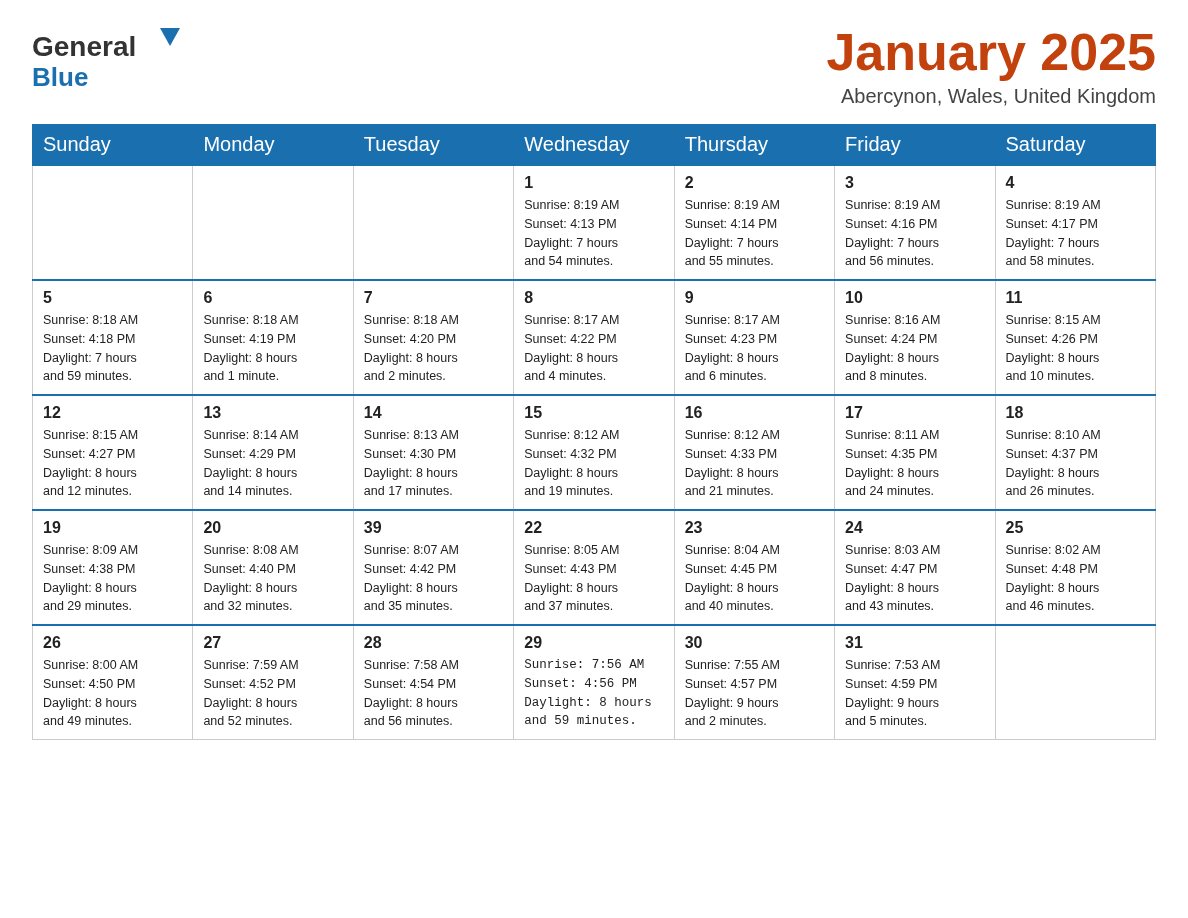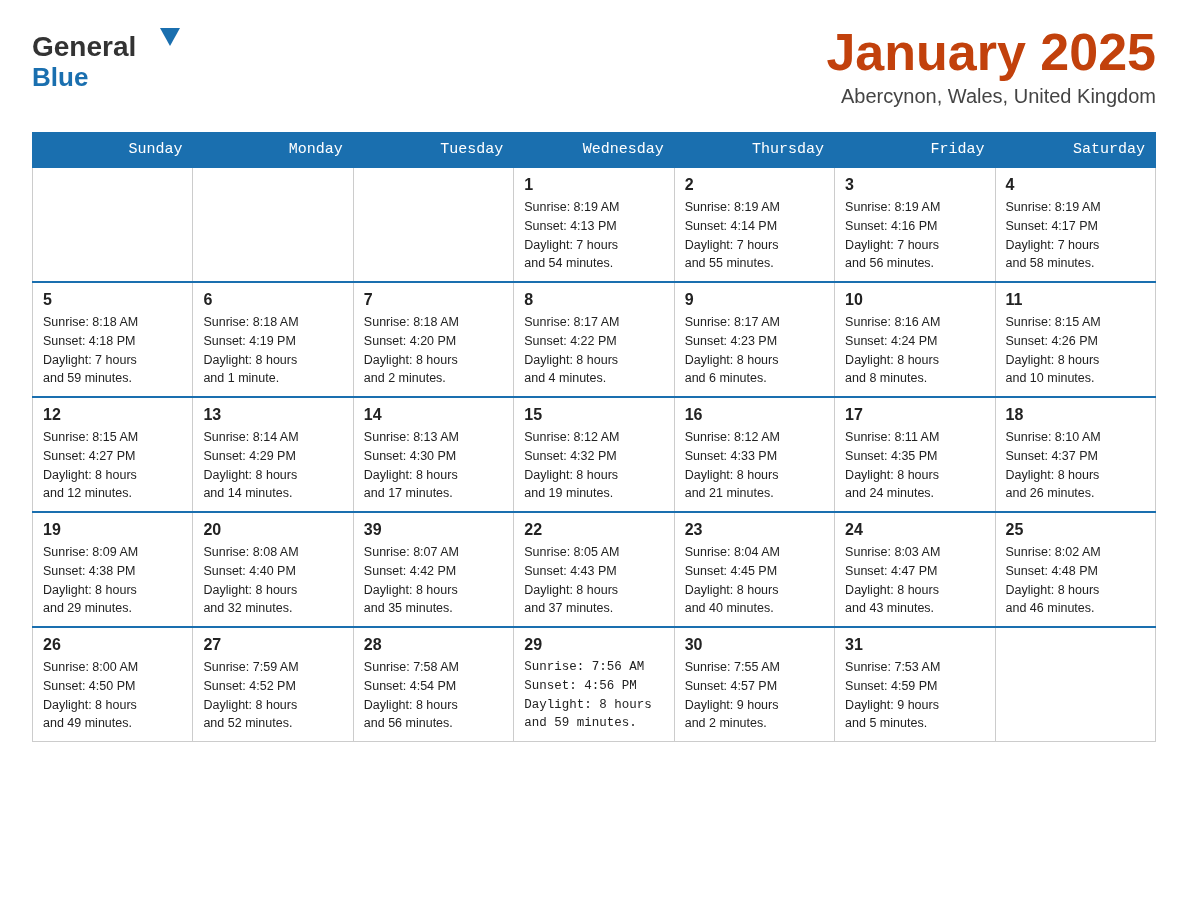--- a/index.html
+++ b/index.html
@@ -7,21 +7,21 @@
       font-family: Arial, sans-serif;
       background: #fff;
       padding: 24px 32px;
       width: 1188px;
       min-height: 918px;
     }
     .header {
       display: flex;
       justify-content: space-between;
       align-items: flex-start;
-      margin-bottom: 24px;
+      margin-bottom: 16px;
     }
     .logo {
       display: flex;
       flex-direction: column;
       align-items: flex-start;
     }
     .title-block {
       text-align: right;
     }
     .month-title {
@@ -36,26 +36,25 @@
       margin-top: 4px;
     }
     .calendar {
       width: 100%;
       border-collapse: collapse;
       margin-top: 8px;
     }
     .calendar th {
       background: #1a6faf;
       color: #fff;
-      font-size: 15px;
+      font-size: 20px;
       font-weight: normal;
       padding: 8px 10px;
-      text-align: right;
+      text-align: left;
       border: 1px solid #1a6faf;
-      font-family: Liberation Mono, monospace;
     }
     .calendar td {
       vertical-align: top;
       border: 1px solid #ccc;
       padding: 8px 10px;
       width: 14.28%;
       min-height: 110px;
       font-size: 13px;
       color: #222;
     }

